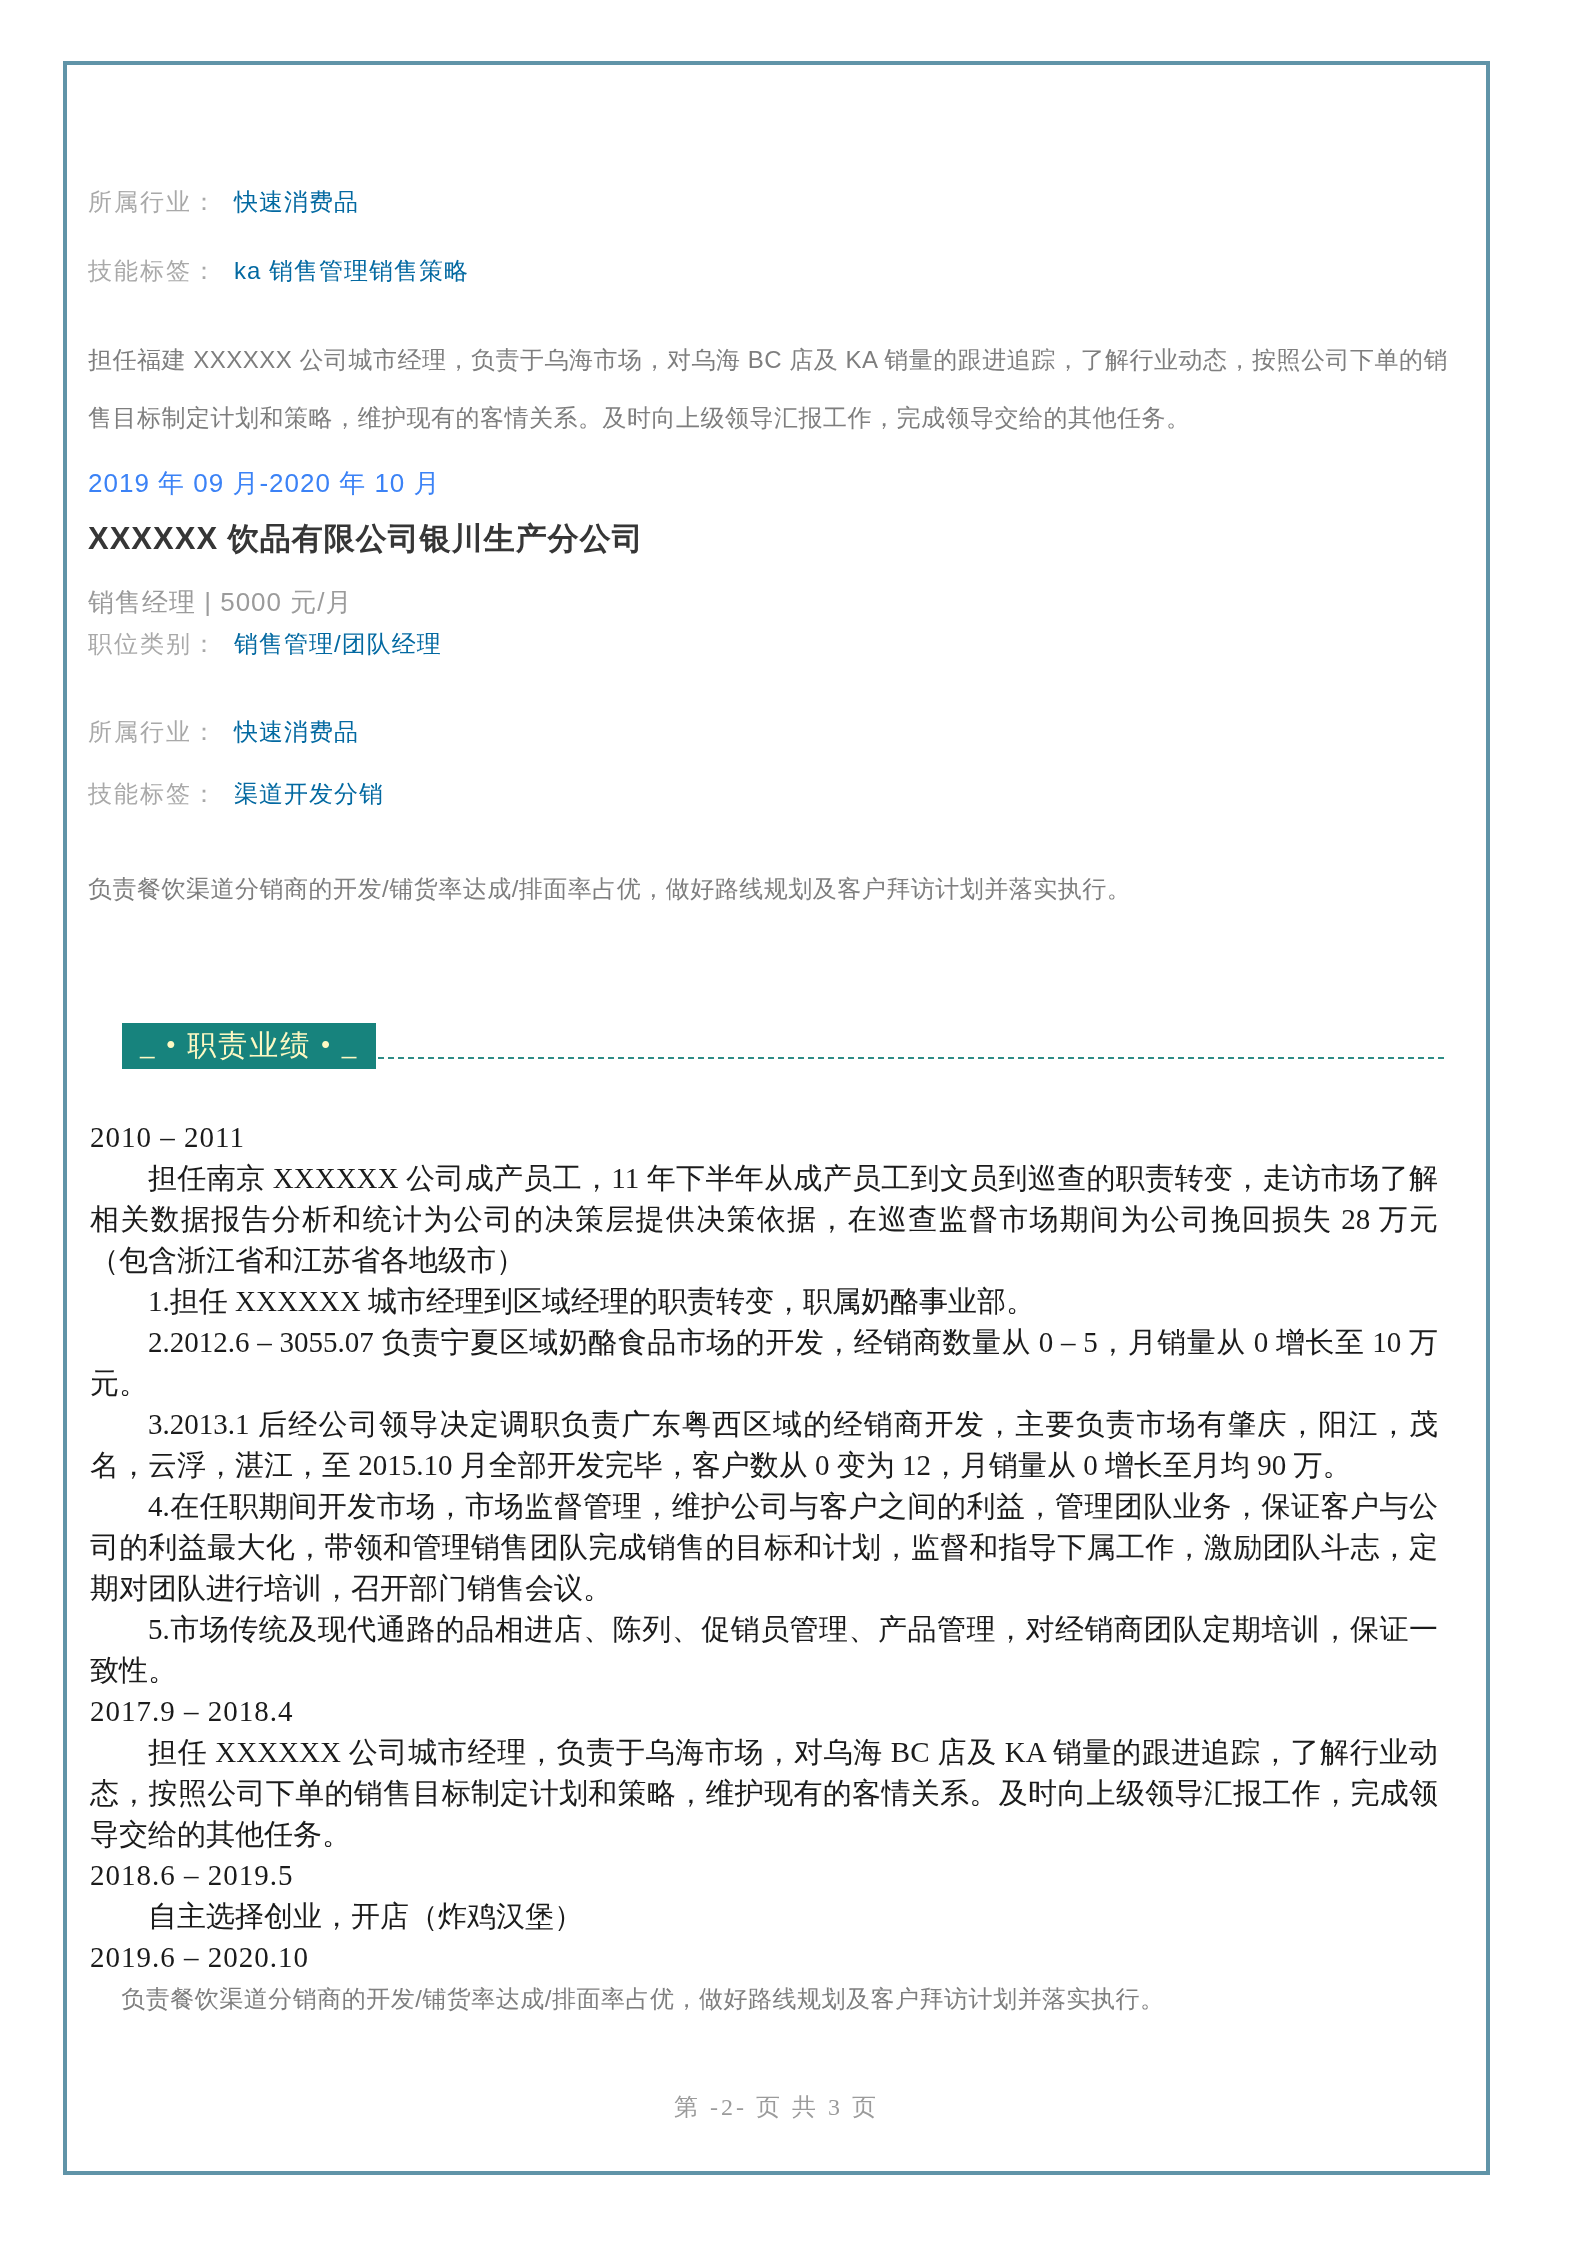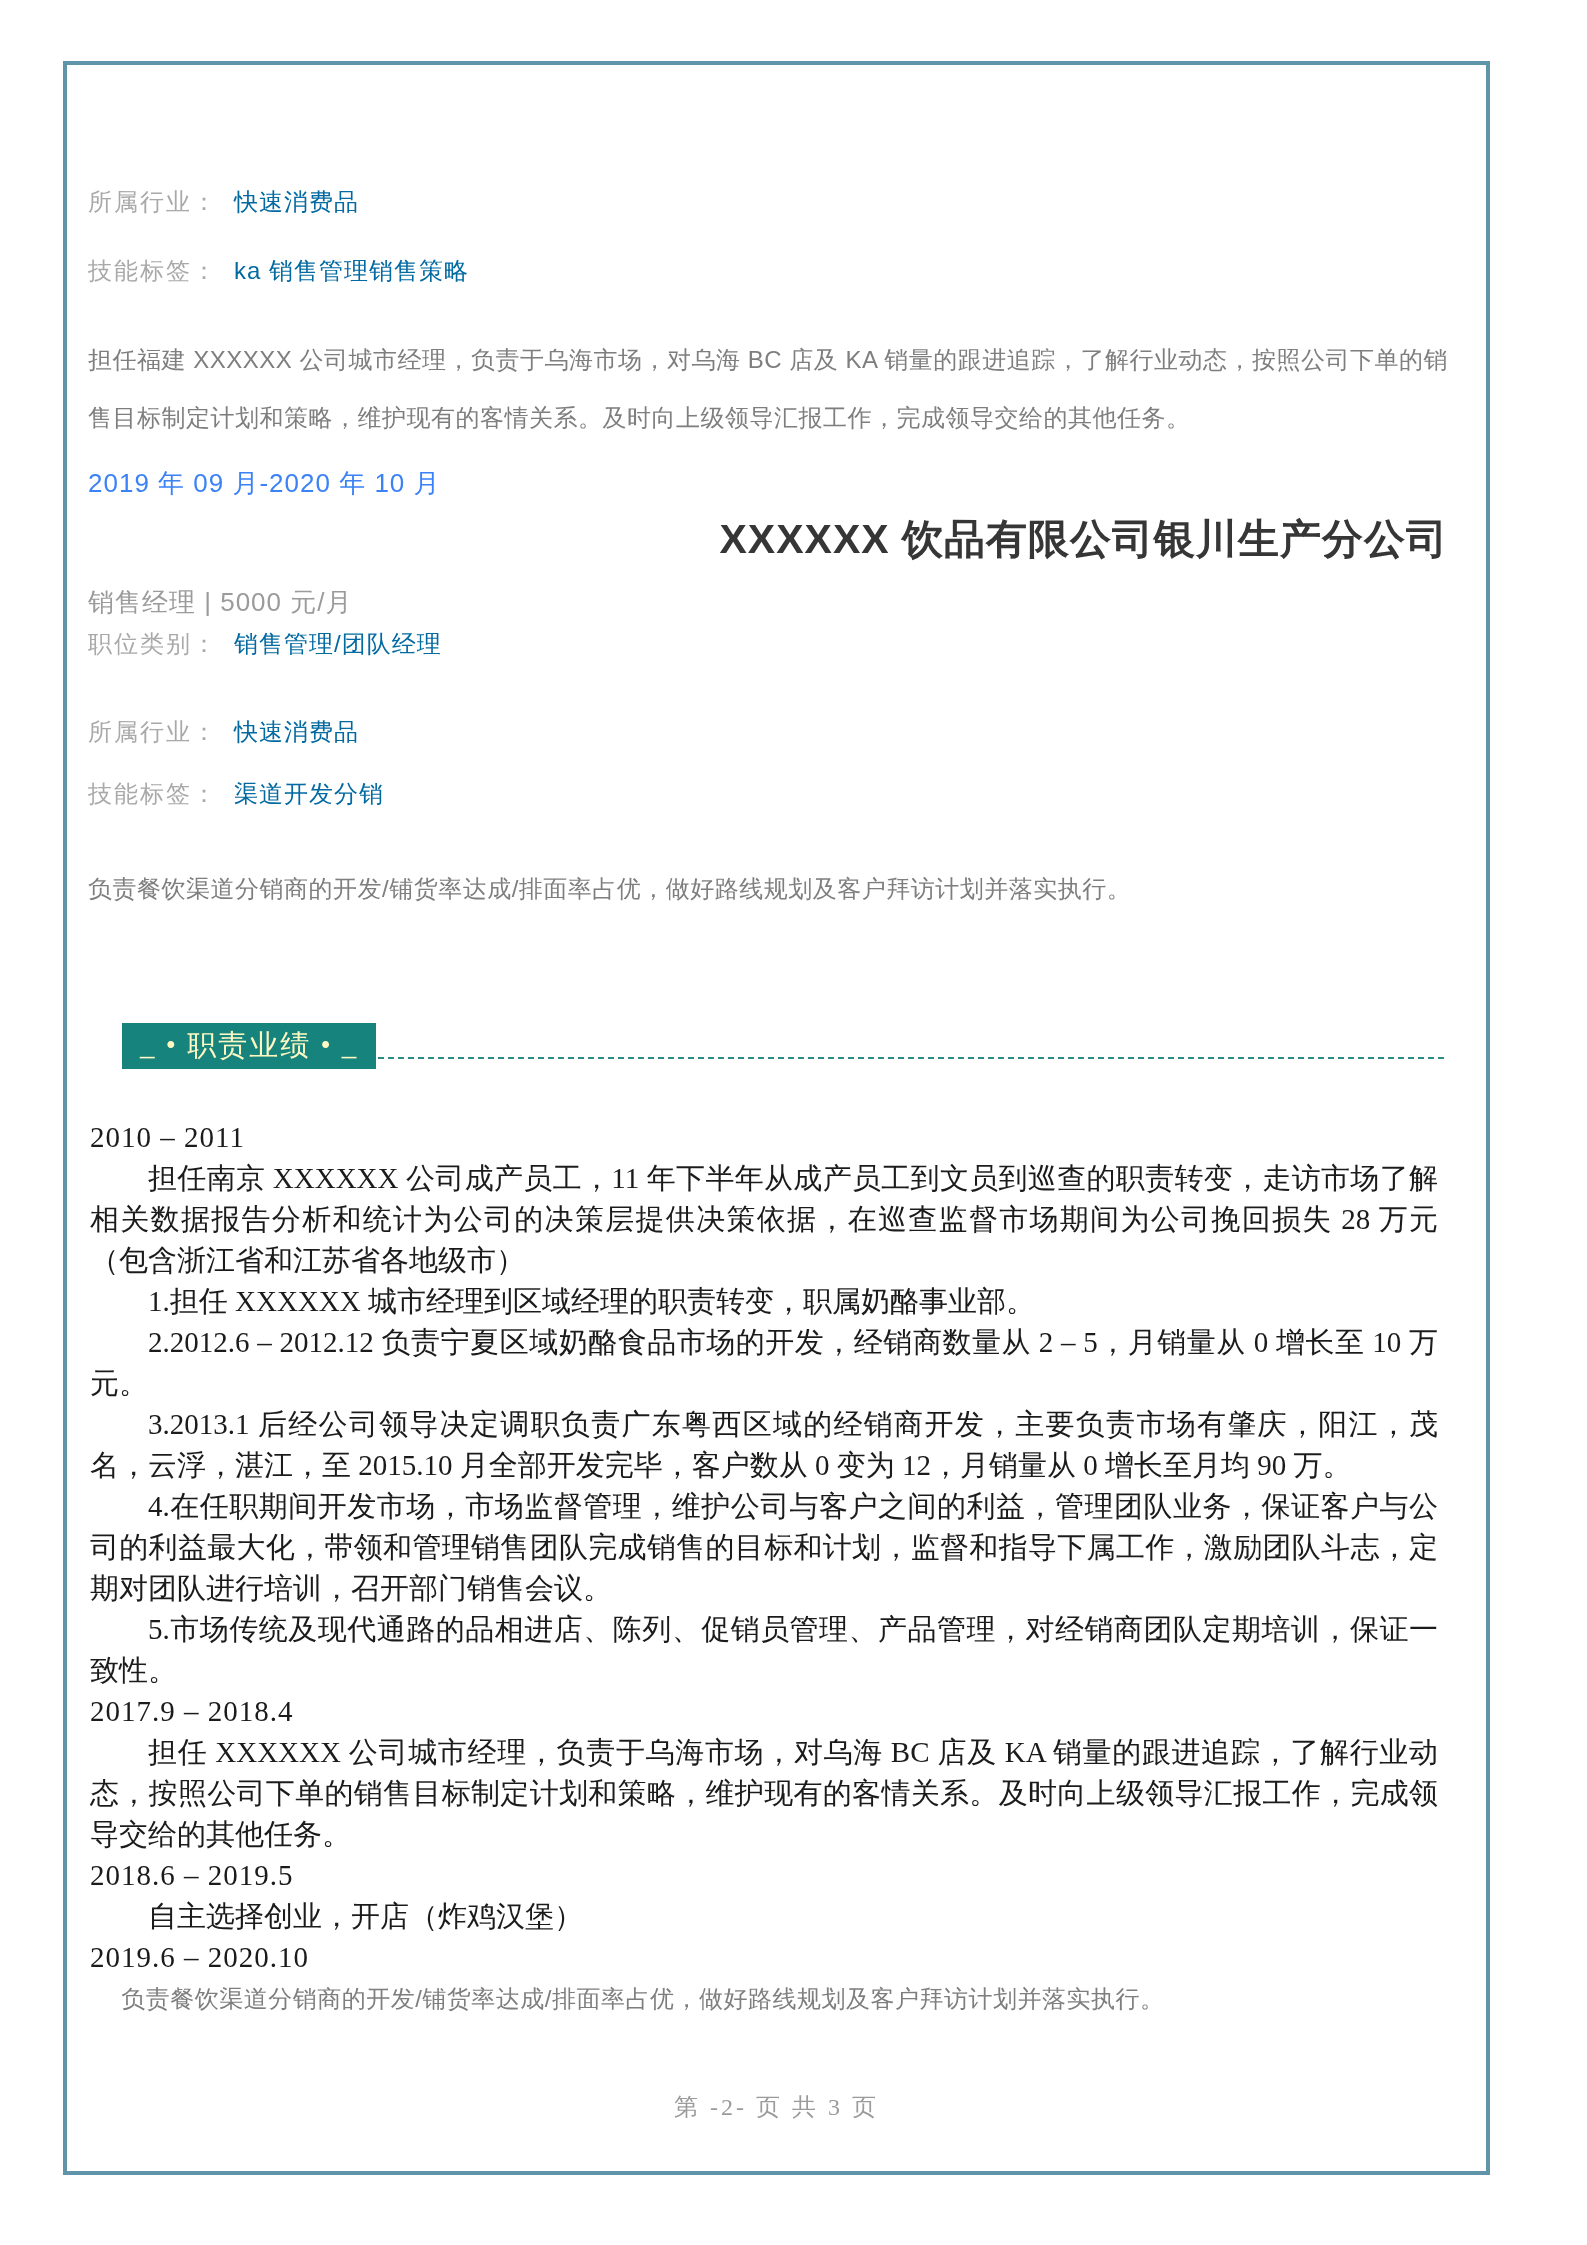--- a/index.html
+++ b/index.html
@@ -24,21 +24,21 @@
   .mb46 { margin-bottom:46px; }
   .mb59 { margin-bottom:59px; }
   .mb33 { margin-bottom:33px; }
   .mb52 { margin-bottom:52px; }
   .summary {
     margin:0 0 21px 0; color:#7e7e7e; font-size:24px;
     line-height:58px; text-align:justify; letter-spacing:0.5px;
   }
   .summary.last { margin-bottom:0; }
   .date-top { margin:0 0 20px 0; color:#3b82f6; font-size:26px; line-height:31px; letter-spacing:1px; }
-  .company-title { margin:0 0 28px 0; color:#363636; font-size:41px; line-height:40px; font-weight:bold; letter-spacing:1px;text-align:right; }
+  .company-title { margin:0 0 28px 0; color:#363636; font-size:31px; line-height:40px; font-weight:bold; letter-spacing:1px; }
   .pos-salary { margin:0 0 11px 0; color:#9b9b9b; font-size:26px; line-height:31px; letter-spacing:1px; }
   .section-header { display:flex; align-items:flex-end; margin:105px 0 0 34px; }
   .section-badge {
     background:#17837d; color:#fef9c3;
     font-family:"Liberation Serif", serif;
     font-size:29px; line-height:32px; padding:6px 18px 8px;
     letter-spacing:2px; white-space:nowrap;
   }
   .section-line { flex:1; border-bottom:2px dashed #2e8c86; margin:0 4px 10px 2px; }
   .achievements { margin:48px 10px 0 2px; }
@@ -103,21 +103,21 @@
 
       <div class="section-header">
         <span class="section-badge">_ • 职责业绩 • _</span>
         <span class="section-line"></span>
       </div>
 
       <div class="achievements">
           <p class="ach date">2010 – 2011</p>
           <p class="ach para">担任南京 XXXXXX 公司成产员工，11 年下半年从成产员工到文员到巡查的职责转变，走访市场了解相关数据报告分析和统计为公司的决策层提供决策依据，在巡查监督市场期间为公司挽回损失 28 万元（包含浙江省和江苏省各地级市）</p>
           <p class="ach para">1.担任 XXXXXX 城市经理到区域经理的职责转变，职属奶酪事业部。</p>
-          <p class="ach para">2.2012.6 – 2012.12 负责宁夏区域奶酪食品市场的开发，经销商数量从 2 – 5，月销量从 0 增长至 10 万元。</p>
+          <p class="ach para">2.2012.6 – 3055.07 负责宁夏区域奶酪食品市场的开发，经销商数量从 0 – 5，月销量从 0 增长至 10 万元。</p>
           <p class="ach para">3.2013.1 后经公司领导决定调职负责广东粤西区域的经销商开发，主要负责市场有肇庆，阳江，茂名，云浮，湛江，至 2015.10 月全部开发完毕，客户数从 0 变为 12，月销量从 0 增长至月均 90 万。</p>
           <p class="ach para">4.在任职期间开发市场，市场监督管理，维护公司与客户之间的利益，管理团队业务，保证客户与公司的利益最大化，带领和管理销售团队完成销售的目标和计划，监督和指导下属工作，激励团队斗志，定期对团队进行培训，召开部门销售会议。</p>
           <p class="ach para">5.市场传统及现代通路的品相进店、陈列、促销员管理、产品管理，对经销商团队定期培训，保证一致性。</p>
           <p class="ach date">2017.9 – 2018.4</p>
           <p class="ach para">担任 XXXXXX 公司城市经理，负责于乌海市场，对乌海 BC 店及 KA 销量的跟进追踪，了解行业动态，按照公司下单的销售目标制定计划和策略，维护现有的客情关系。及时向上级领导汇报工作，完成领导交给的其他任务。</p>
           <p class="ach date">2018.6 – 2019.5</p>
           <p class="ach para">自主选择创业，开店（炸鸡汉堡）</p>
           <p class="ach date">2019.6 – 2020.10</p>
           <p class="ach gray">负责餐饮渠道分销商的开发/铺货率达成/排面率占优，做好路线规划及客户拜访计划并落实执行。</p>
         </div>

